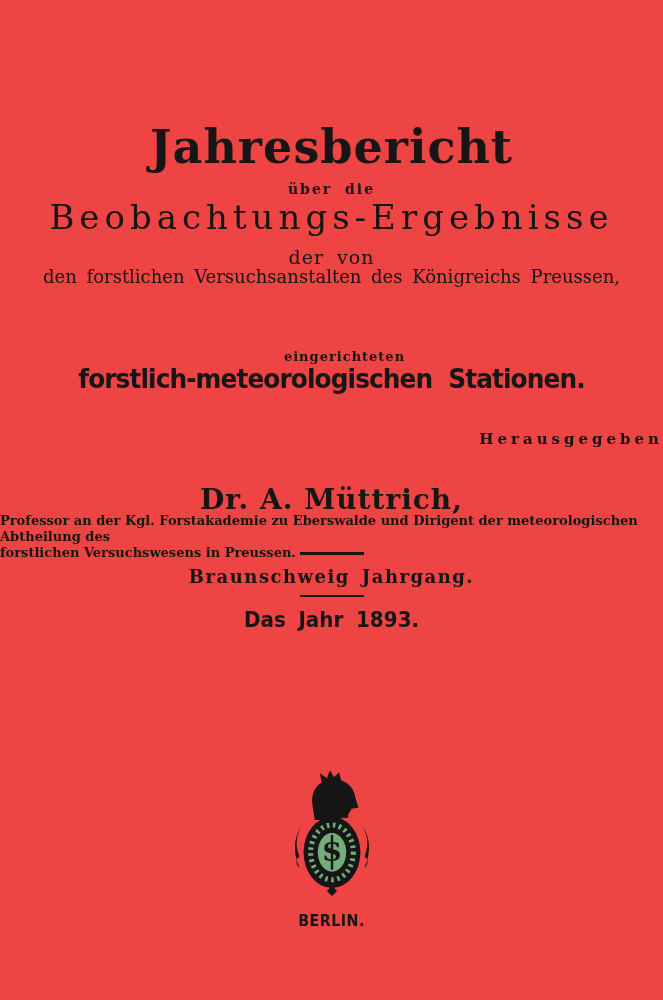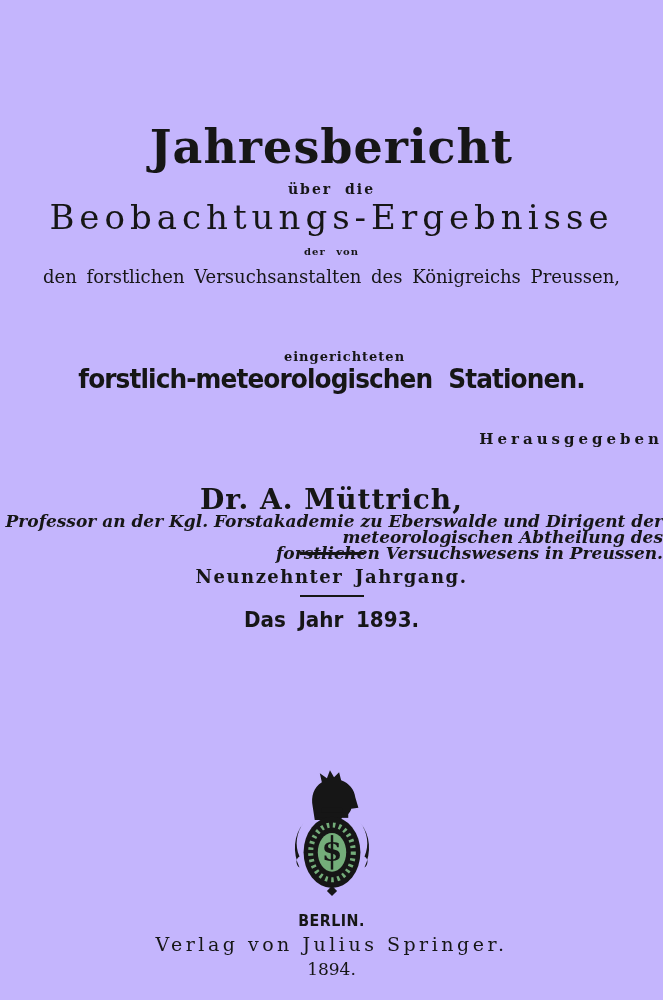--- a/index.html
+++ b/index.html
@@ -2,21 +2,21 @@
 <html><head>
 <meta charset="utf-8">
 <style>
   html, body { margin: 0; padding: 0; }
   body { background: #5a5a5a; }
   .page {
     position: relative;
     width: 663px;
     height: 1000px;
     margin: 0 auto;
-    background: #c4b5fd;
+    background: #ef4444;
     color: #161616;
     overflow: hidden;
     font-family: "DejaVu Serif", serif;
   }
   .line {
     position: absolute;
     left: 0;
     right: 0;
     text-align: center;
     white-space: nowrap;
@@ -35,22 +35,22 @@
     word-spacing: 6px;
     text-align: center;
   }
   .series-title {
     top: 197px;
     font-size: 34px;
     letter-spacing: 5px;
   }
   .der-von {
     top: 246px;
-    font-size: 10px;
-    font-weight: bold;
+    font-size: 19px;
+    font-weight: normal;
     letter-spacing: 1px;
     word-spacing: 6px;
   }
   .institutions {
     position: absolute;
     top: 263px;
     left: 0; right: 0;
     text-align: center;
     font-size: 18px;
     font-weight: normal;
@@ -88,25 +88,24 @@
   .editor-name {
     top: 483px;
     font-size: 28px;
     font-weight: bold;
     letter-spacing: 1px;
   }
   .editor-titles {
     position: absolute;
     top: 513px;
     left: 0; right: 0;
-    text-align: right;
-    font-size: 17px;
+    text-align: left;
+    font-size: 13px;
     font-weight: bold;
     line-height: 16px;
-    font-style: italic;
   }
   .rule {
     position: absolute;
     left: 50%;
     transform: translateX(-50%);
     width: 64px;
     background: #161616;
   }
   .rule-1 { top: 552px; height: 3px; }
   .rule-2 { top: 595px; height: 2px; }
@@ -168,21 +167,21 @@
 
   <div class="line herausgegeben">Herausgegeben</div>
   <div class="line editor-name">Dr. A. Müttrich,</div>
 
   <div class="editor-titles">
     <div>Professor an der Kgl. Forstakademie zu Eberswalde und Dirigent der meteorologischen Abtheilung des</div>
     <div>forstlichen Versuchswesens in Preussen.</div>
   </div>
 
   <div class="rule rule-1"></div>
-  <div class="line volume">Neunzehnter Jahrgang.</div>
+  <div class="line volume">Braunschweig Jahrgang.</div>
   <div class="rule rule-2"></div>
   <div class="line year-line">Das Jahr 1893.</div>
 
   <div class="emblem">
     <svg width="102" height="136" viewBox="0 0 100 134">
       <g fill="#161616">
 
         <path d="M31 46
           c-2 -10 1 -19 9 -24
           l-2 -9 7 5 3 -8 4 7 5 -5 2 8
@@ -206,16 +205,14 @@
       <ellipse cx="50" cy="91" rx="21" ry="27" fill="none" stroke="#74ad7a" stroke-width="5" stroke-dasharray="2.5 3.5"></ellipse>
 
       <ellipse cx="50" cy="91" rx="14" ry="19" fill="#74ad7a"></ellipse>
 
       <rect x="48.8" y="74" width="2.4" height="34" fill="#161616"></rect>
       <text x="50" y="100" font-family="DejaVu Serif, serif" font-size="26" font-weight="bold" text-anchor="middle" fill="#161616">S</text>
     </svg>
   </div>
 
   <div class="line city">BERLIN.</div>
-  <div class="line publisher">Verlag von Julius Springer.</div>
-  <div class="line pub-year">1894.</div>
 
 </div>
 
 </body></html>

